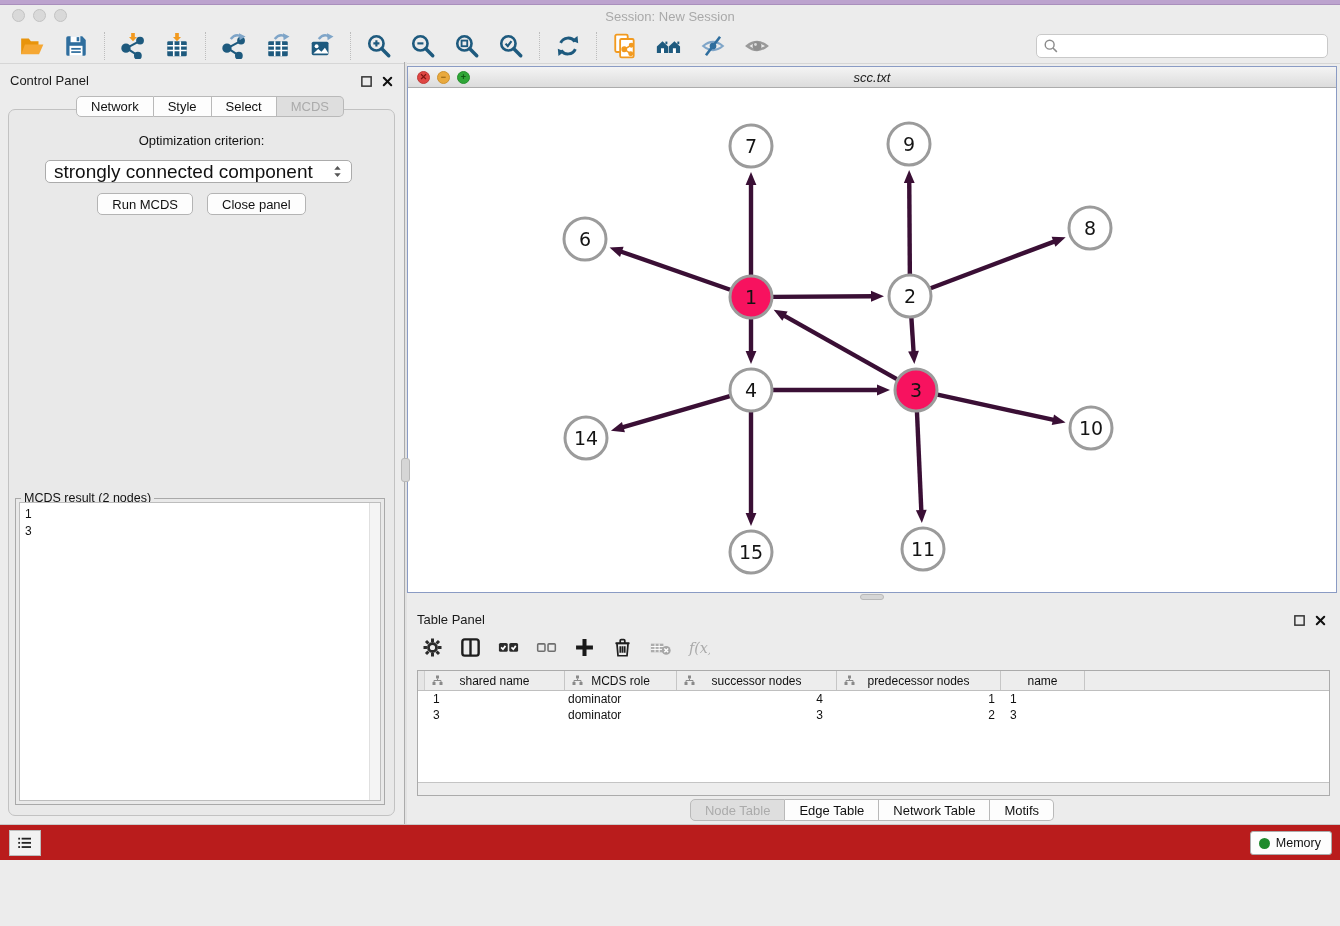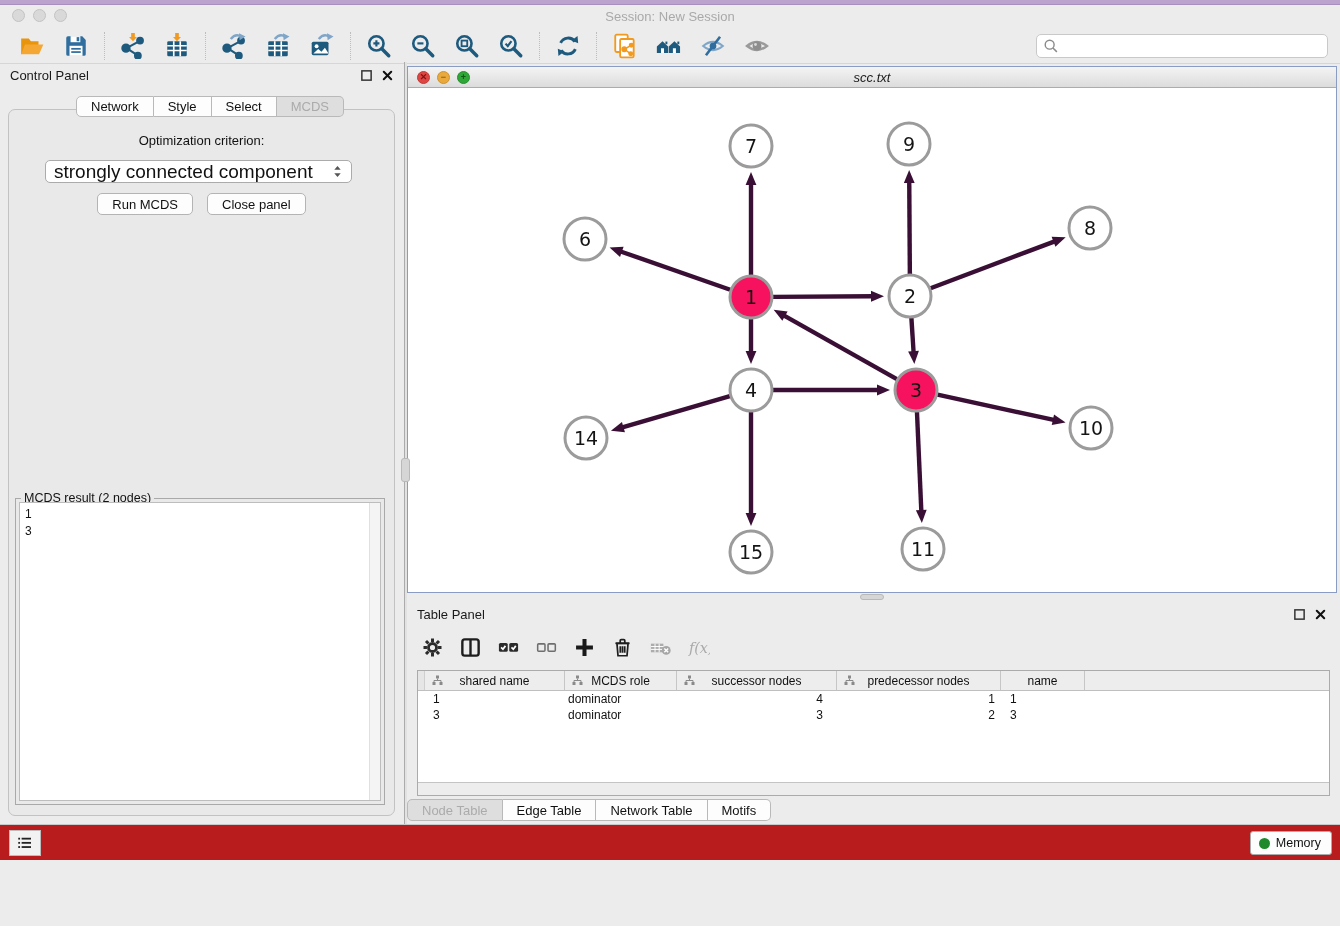--- a/index.html
+++ b/index.html
@@ -24,21 +24,21 @@
   .search-wrap { position:absolute; right:12px; top:6px; width:292px; height:24px;
     background:#fff; border:1px solid #C9C9C9; border-radius:5px; display:flex; align-items:center; padding:0 6px; }
   .search-wrap svg { width:16px; height:16px; flex:none; }
   .search-wrap input { border:none; outline:none; flex:1; height:20px; font-size:12px; background:transparent; }
 
   
   .content { position:absolute; top:62px; left:0; right:0; bottom:36px; display:flex; }
 
   
   .control-panel { width:404px; position:relative; flex:none; }
-  .panel-header { height:26px; display:flex; align-items:center; padding:0 10px; }
+  .panel-header { height:26px; display:flex; align-items:flex-end; padding:0 10px; }
   .panel-title { font-size:13px; color:#1A1A1A; }
   .panel-icons { margin-left:auto; display:flex; gap:8px; align-items:center; }
   .panel-icons svg { width:13px; height:13px; }
 
   .cp-tabs { position:absolute; top:34px; left:76px; display:flex; z-index:2;align-items:flex-end; }
   .tab { height:21px; padding:0 14px; font-size:13px; display:flex; align-items:center;
     background:#FDFDFD; border:1px solid #B9B9B9; border-left:none; color:#111; }
   .tab:first-child { border-left:1px solid #B9B9B9; border-radius:5px 0 0 5px; }
   .tab:last-child { border-radius:0 5px 5px 0; }
   .tab.active { background:#DEDEDE; color:#ABABAB; }
@@ -96,21 +96,21 @@
   .th { position:relative; border-right:1px solid #C6C6C6; display:flex; align-items:center;
     justify-content:center; font-size:12px; color:#111; }
   .th .sort { position:absolute; left:7px; top:4px; }
   .th:last-child { }
   .thead .gutter,.trow .gutter { width:7px; flex:none; background:#E6E6E6; border-right:1px solid #CFCFCF; }
   .tbody { flex:1; overflow:hidden; }
   .trow { display:flex; height:16px; font-size:12px; color:#111; }
   .td { display:flex; align-items:center; }
   .hscroll { height:13px; background:#EDEDED; border-top:1px solid #C4C4C4; flex:none; }
 
-  .tp-tabs { position:absolute; bottom:3px; left:0; right:0; display:flex; }
+  .tp-tabs { position:absolute; bottom:3px; left:0; right:0; display:flex; justify-content:center; }
   .tp-tabs .tab { height:22px; }
 
   
   .statusbar { position:absolute; left:0; right:0; bottom:0; height:36px; background:#b91c1c;
     border-top:1px solid #C9C9C9; }
   .list-btn { position:absolute; left:9px; top:5px; width:32px; height:26px; background:#F2F2F2;
     border:1px solid #BDBDBD; display:flex; align-items:center; justify-content:center; }
   .list-btn svg { width:18px; height:18px; }
   .memory-btn { position:absolute; right:8px; top:6px; height:24px; padding:0 10px 0 8px;
     background:#FDFDFD; border:1px solid #ABABAB; border-radius:3px;

